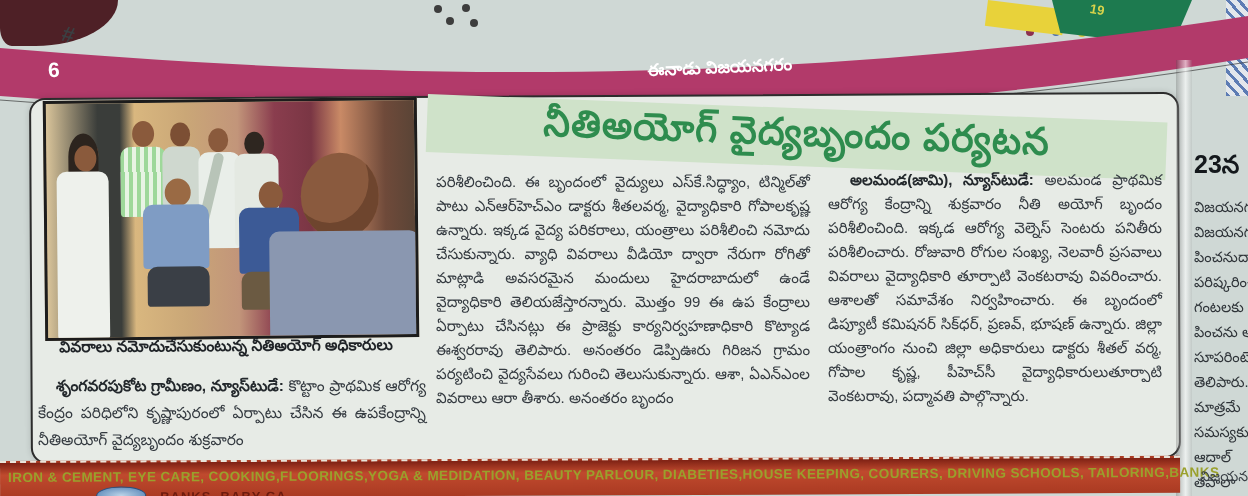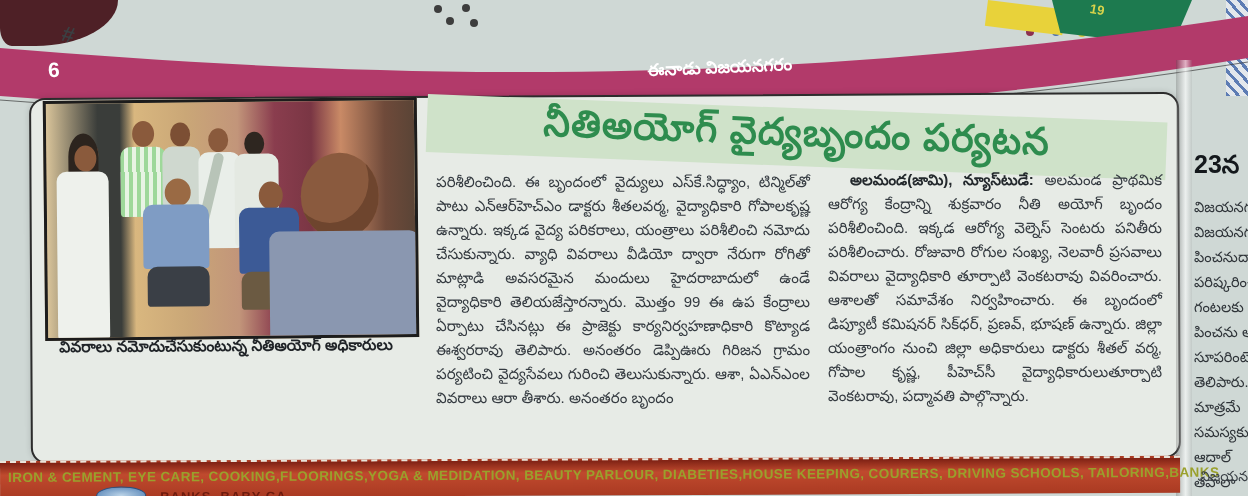--- a/index.html
+++ b/index.html
@@ -151,20 +151,26 @@
     </div>
 
     <div class="fig" style="left:228px;top:52px;">
       <div class="head" style="left:26px;top:0;width:78px;height:86px;background:#8a5a3e;box-shadow:inset -10px -16px 0 #6e452e;"></div>
       <div class="torso" style="left:-6px;top:78px;width:150px;height:110px;background:#8a97b0;"></div>
     </div>
   </div>
 
   <div class="abs caption">వివరాలు నమోదుచేసుకుంటున్న నీతిఅయోగ్ అధికారులు</div>
 
+  <div class="abs col col-left">
+    <p class="noindent" style="text-indent:18px;">
+      <span class="dateline">శృంగవరపుకోట గ్రామీణం, న్యూస్‌టుడే:</span>
+      <span>కొట్టాం ప్రాథమిక ఆరోగ్య కేంద్రం పరిధిలోని కృష్ణాపురంలో ఏర్పాటు చేసిన ఈ ఉపకేంద్రాన్ని నీతిఅయోగ్ వైద్యబృందం శుక్రవారం</span>
+    </p>
+  </div>
 
   <div class="abs col col-mid">
     <p class="noindent">పరిశీలించింది. ఈ బృందంలో వైద్యులు ఎస్‌కే.సిద్ధ్యాం, టిన్మిల్‌తో పాటు ఎన్‌ఆర్‌హెచ్‌ఎం డాక్టరు శీతలవర్మ, వైద్యాధికారి గోపాలకృష్ణ ఉన్నారు. ఇక్కడ వైద్య పరికరాలు, యంత్రాలు పరిశీలించి నమోదు చేసుకున్నారు. వ్యాధి వివరాలు వీడియో ద్వారా నేరుగా రోగితో మాట్లాడి అవసరమైన మందులు హైదరాబాదులో ఉండే వైద్యాధికారి తెలియజేస్తారన్నారు. మొత్తం 99 ఈ ఉప కేంద్రాలు ఏర్పాటు చేసినట్లు ఈ ప్రాజెక్టు కార్యనిర్వహణాధికారి కొట్యాడ ఈశ్వరరావు తెలిపారు. అనంతరం డెప్పిఊరు గిరిజన గ్రామం పర్యటించి వైద్యసేవలు గురించి తెలుసుకున్నారు. ఆశా, ఏఎన్‌ఎంల వివరాలు ఆరా తీశారు. అనంతరం బృందం</p>
   </div>
 
   <div class="abs col col-right">
     <p>
       <span class="dateline">అలమండ(జామి), న్యూస్‌టుడే:</span>
       <span>అలమండ ప్రాథమిక ఆరోగ్య కేంద్రాన్ని శుక్రవారం నీతి అయోగ్ బృందం పరిశీలించింది. ఇక్కడ ఆరోగ్య వెల్నెస్ సెంటరు పనితీరు పరిశీలించారు. రోజువారి రోగుల సంఖ్య, నెలవారీ ప్రసవాలు వివరాలు వైద్యాధికారి తూర్పాటి వెంకటరావు వివరించారు. ఆశాలతో సమావేశం నిర్వహించారు. ఈ బృందంలో డిప్యూటీ కమిషనర్ సిక్‌ధర్, ప్రణవ్, భూషణ్ ఉన్నారు. జిల్లా యంత్రాంగం నుంచి జిల్లా అధికారులు డాక్టరు శీతల్ వర్మ, గోపాల కృష్ణ, పీహెచ్‌సీ వైద్యాధికారులుతూర్పాటి వెంకటరావు, పద్మావతి పాల్గొన్నారు.</span>
     </p>

